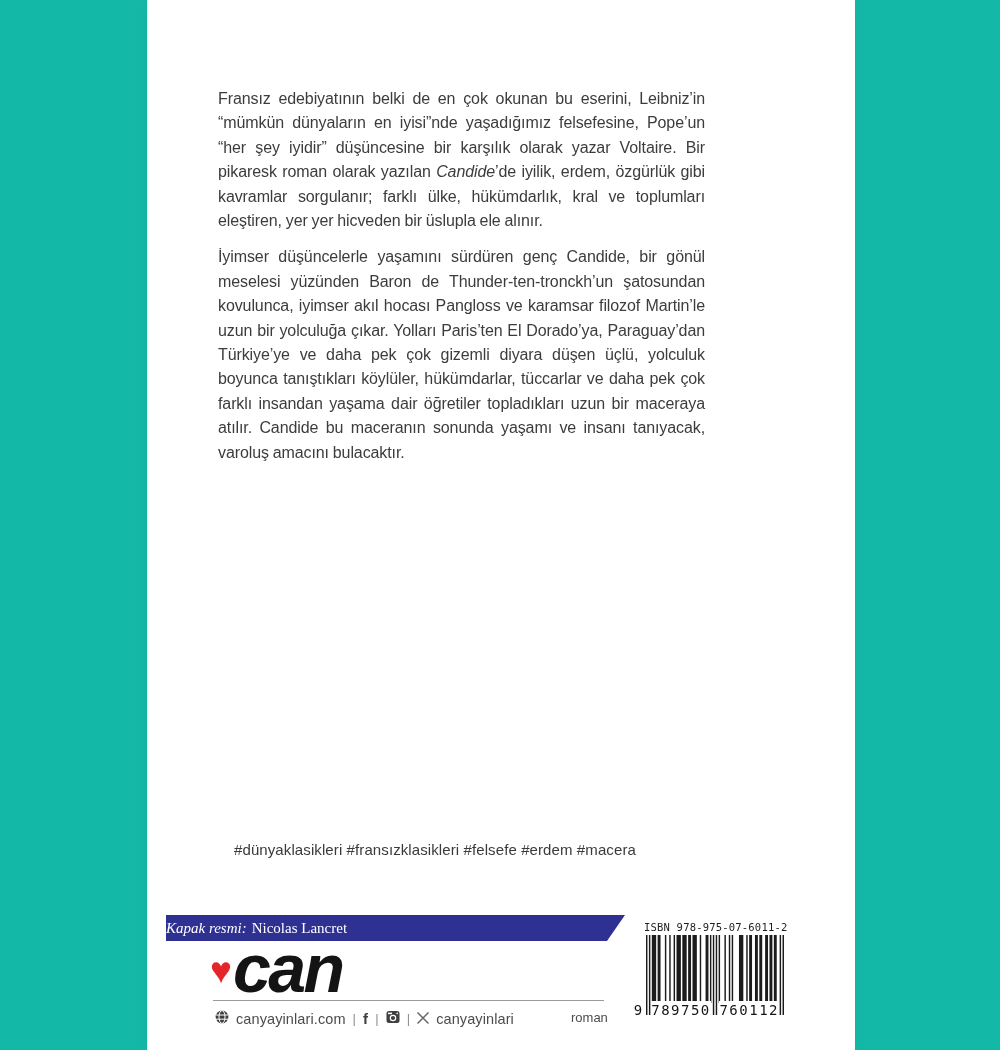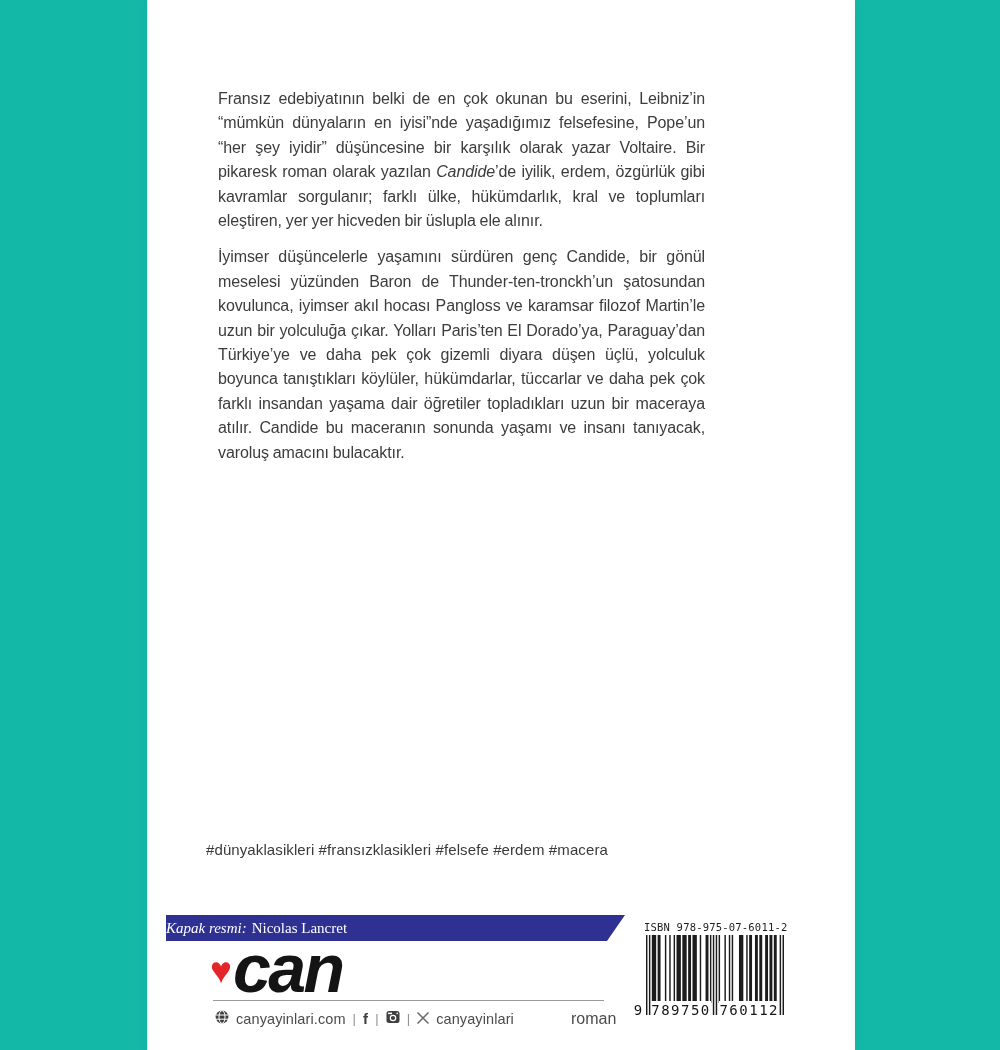--- a/index.html
+++ b/index.html
@@ -13,21 +13,21 @@
     background:#ffffff; border-left:1px solid #ededed;
     box-shadow:0 2px 12px rgba(0,0,0,0.05);
   }
   .synopsis {
     position:absolute; left:70px; top:87px; width:487px;
     font-size:16px; line-height:24.4px; color:#3c3c3c;
     text-align:justify; letter-spacing:-0.1px; word-spacing:-0.5px;
   }
   .synopsis p + p { margin-top:12px; }
   .hashtags {
-    position:absolute; left:58px; top:838px; width:495px;
+    position:absolute; left:86px; top:838px; width:495px;
     font-size:15px; line-height:23px; color:#3a3a3a; letter-spacing:0.1px;
   }
   .banner {
     position:absolute; left:18px; top:915px; width:459px; height:26px;
     background:#2e3192; color:#ffffff;
     clip-path:polygon(0 0, 100% 0, calc(100% - 18px) 100%, 0 100%);
     font-family:"Liberation Serif", serif; font-size:15px; line-height:26px;
     white-space:nowrap;
   }
   .banner .credit-label { font-style:italic; margin-right:5px; }
@@ -47,21 +47,21 @@
   .social-row {
     position:absolute; left:67px; top:1009px; height:18px;
     display:flex; align-items:flex-end; gap:7px;
     font-size:14.5px; color:#4c4c4c; letter-spacing:0.1px;
   }
   .sep { color:#8f8f8f; font-size:13px; position:relative; top:-1px; }
   .fb-f { font-weight:700; font-size:15px; color:#3f3f3f; }
   .icon-svg { display:block; }
   .genre {
     position:absolute; left:423px; top:1010px; width:33px;
-    font-size:16px; color:#4c4c4c; text-align:center;
+    font-size:13px; color:#4c4c4c; text-align:center;
   }
   .barcode-block { position:absolute; left:498px; top:921px; width:138px; }
   .isbn-label {
     width:142px; margin-left:-2px; text-align:right;
     font-family:"DejaVu Sans Mono", monospace; font-size:10.5px;
     letter-spacing:0.2px; color:#1d1d1d; white-space:nowrap;
   }
   .bars-wrap { position:relative; margin-top:2px; width:138px; height:84px; }
   .ean-digits {
     position:absolute; font-family:"DejaVu Sans Mono", monospace;

